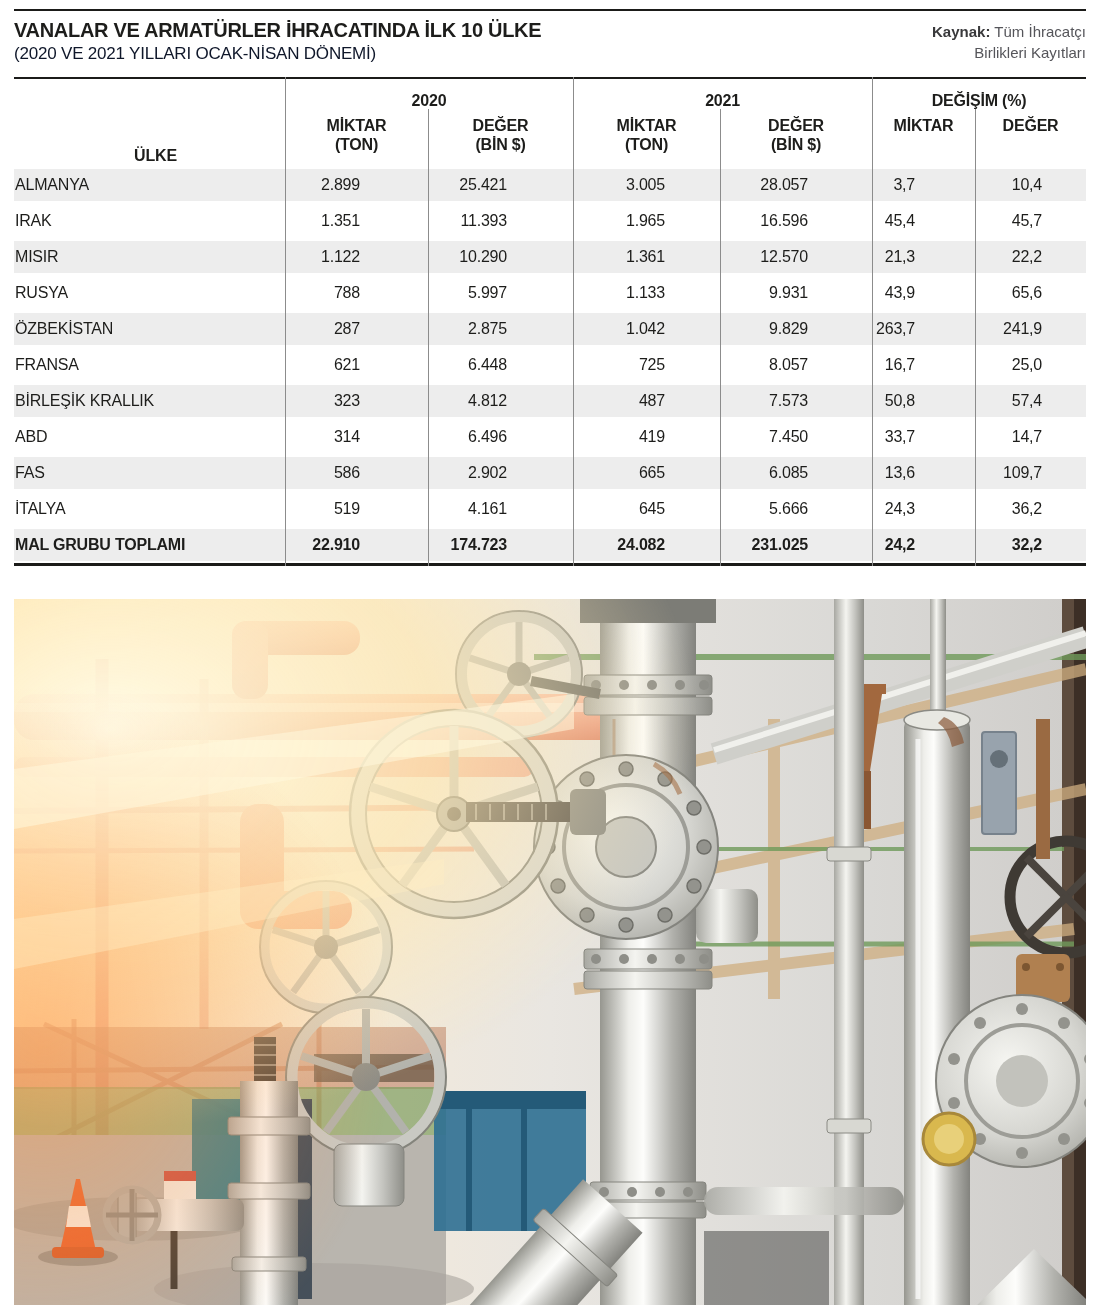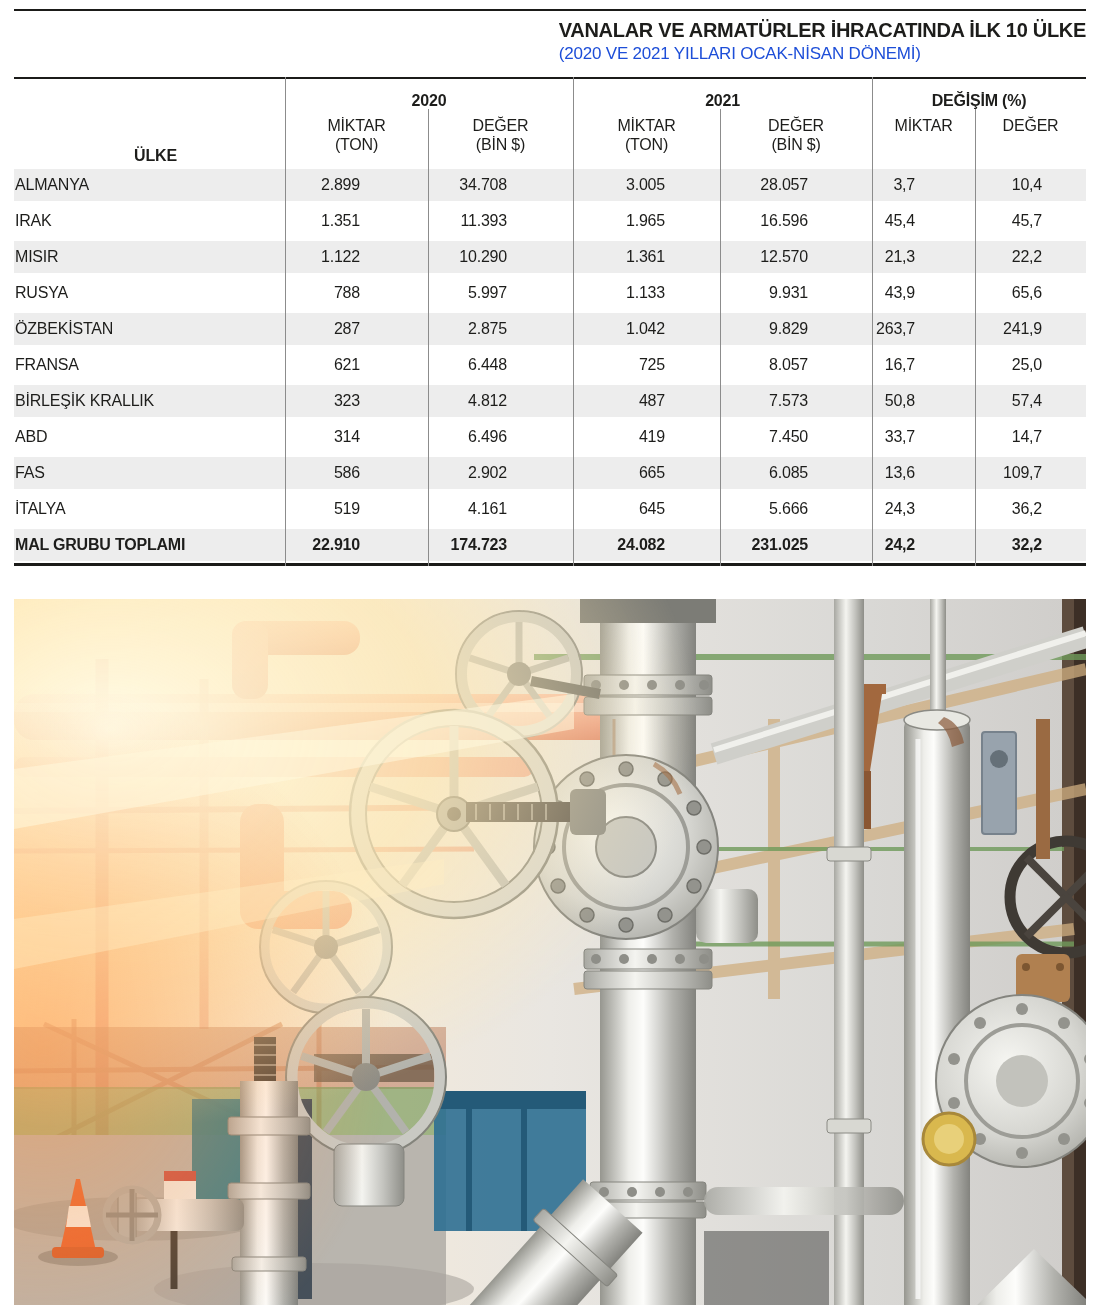--- a/index.html
+++ b/index.html
@@ -2,32 +2,32 @@
 <html><head>
 <meta charset="utf-8">
 <style>
   html,body{margin:0;padding:0;background:#ffffff;}
   .page{
     position:relative;width:1100px;height:1305px;background:#fff;overflow:hidden;
     font-family:"Liberation Sans",sans-serif;color:#1d1d1b;
   }
   .content{position:absolute;left:14px;top:0;width:1072px;}
   .top-rule{margin-top:9px;border-top:2px solid #1b1b19;}
-  .head{display:flex;justify-content:flex-end;align-items:flex-start;margin-top:8px;gap:32px;}
+  .head{display:flex;justify-content:space-between;align-items:flex-start;margin-top:8px;gap:32px;}
   .title{font-size:20px;font-weight:800;letter-spacing:-0.3px;line-height:22px;}
-  .subtitle{font-size:17px;font-weight:400;letter-spacing:-0.2px;line-height:20px;margin-top:3px;color:#1d4ed8;}
+  .subtitle{font-size:17px;font-weight:400;letter-spacing:-0.2px;line-height:20px;margin-top:3px;color:#0f172a;}
   .source{text-align:right;font-size:15px;line-height:21px;color:#55555a;padding-top:2px;}
   .source b{color:#39393b;font-weight:700;}
 
   .table-wrap{position:relative;margin-top:13px;}
   table.data{width:1072px;border-collapse:separate;border-spacing:0;table-layout:fixed;
     border-top:2px solid #1b1b19;border-bottom:3px solid #1b1b19;}
   table.data th,table.data td{font-size:16px;letter-spacing:-0.2px;color:#1d1d1b;overflow:hidden;white-space:nowrap;}
   tr.group-row th{height:30px;font-weight:700;text-align:center;vertical-align:bottom;padding-bottom:2px;}
-  tr.sub-row th{height:50px;font-weight:400;text-align:center;vertical-align:top;line-height:19px;padding-top:4px;}
+  tr.sub-row th{height:50px;font-weight:700;text-align:center;vertical-align:top;line-height:19px;padding-top:4px;}
   th.ulke{text-align:left;vertical-align:middle;padding-left:13px;padding-top:32px;font-weight:700;}
   tbody td{height:30px;border-top:2px solid #fff;border-bottom:2px solid #fff;vertical-align:middle;}
   tbody tr:nth-child(odd) td{background:#ededed;}
   td.c0{text-align:left;}
   td.num{text-align:right;}
   td.c1{padding-right:68px;} td.c2{padding-right:66px;} td.c3{padding-right:55px;}
   td.c4{padding-right:64px;} td.c5{padding-right:60px;} td.c6{padding-right:44px;}
   tr.total td{font-weight:700;}
   .vline{position:absolute;width:1px;background:#8c8c8c;top:0;bottom:0;}
   .vline.partial{top:32px;}
@@ -38,20 +38,24 @@
 <body>
 
 <div class="page">
   <div class="content">
     <div class="top-rule"></div>
 
     <div class="head">
       <div>
         <div class="title">VANALAR VE ARMATÜRLER İHRACATINDA İLK 10 ÜLKE</div>
         <div class="subtitle">(2020 VE 2021 YILLARI OCAK-NİSAN DÖNEMİ)</div>
+      </div>
+      <div class="source">
+        <div><b>Kaynak:</b> <span>Tüm İhracatçı</span></div>
+        <div>Birlikleri Kayıtları</div>
       </div>
     </div>
 
     <div class="table-wrap">
       <table class="data">
         <colgroup>
           <col style="width:271px">
             <col style="width:143px">
             <col style="width:145px">
           <col style="width:147px">
@@ -72,21 +76,21 @@
             <th><span>MİKTAR</span><br><span>(TON)</span></th>
             <th><span>DEĞER</span><br><span>(BİN $)</span></th>
             <th>MİKTAR</th>
             <th>DEĞER</th>
           </tr>
         </thead>
         <tbody>
           <tr>
             <td class="c0">ALMANYA</td>
             <td class="num c1">2.899</td>
-            <td class="num c2">34.708</td>
+            <td class="num c2">25.421</td>
             <td class="num c3">3.005</td>
             <td class="num c4">28.057</td>
             <td class="num c5">3,7</td>
             <td class="num c6">10,4</td>
           </tr>
           <tr>
             <td class="c0">IRAK</td>
             <td class="num c1">1.351</td>
             <td class="num c2">11.393</td>
             <td class="num c3">1.965</td>

